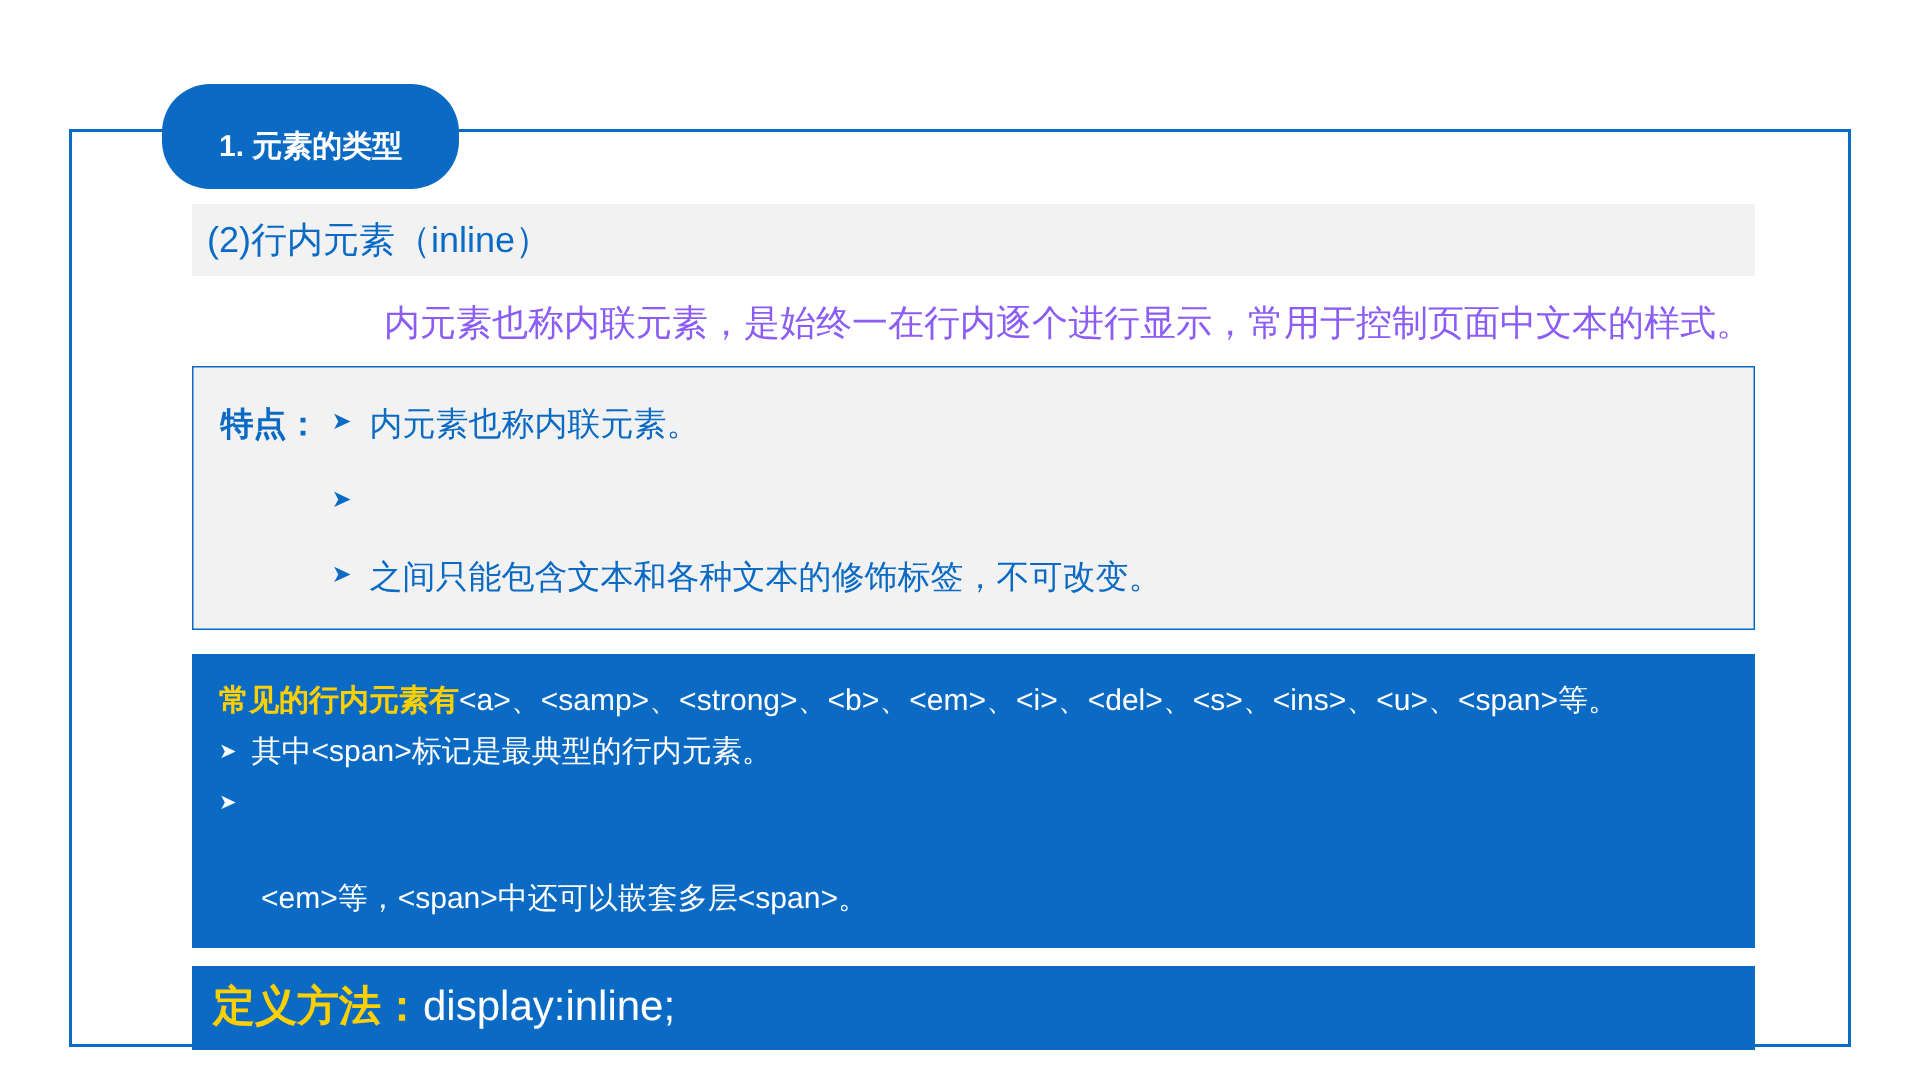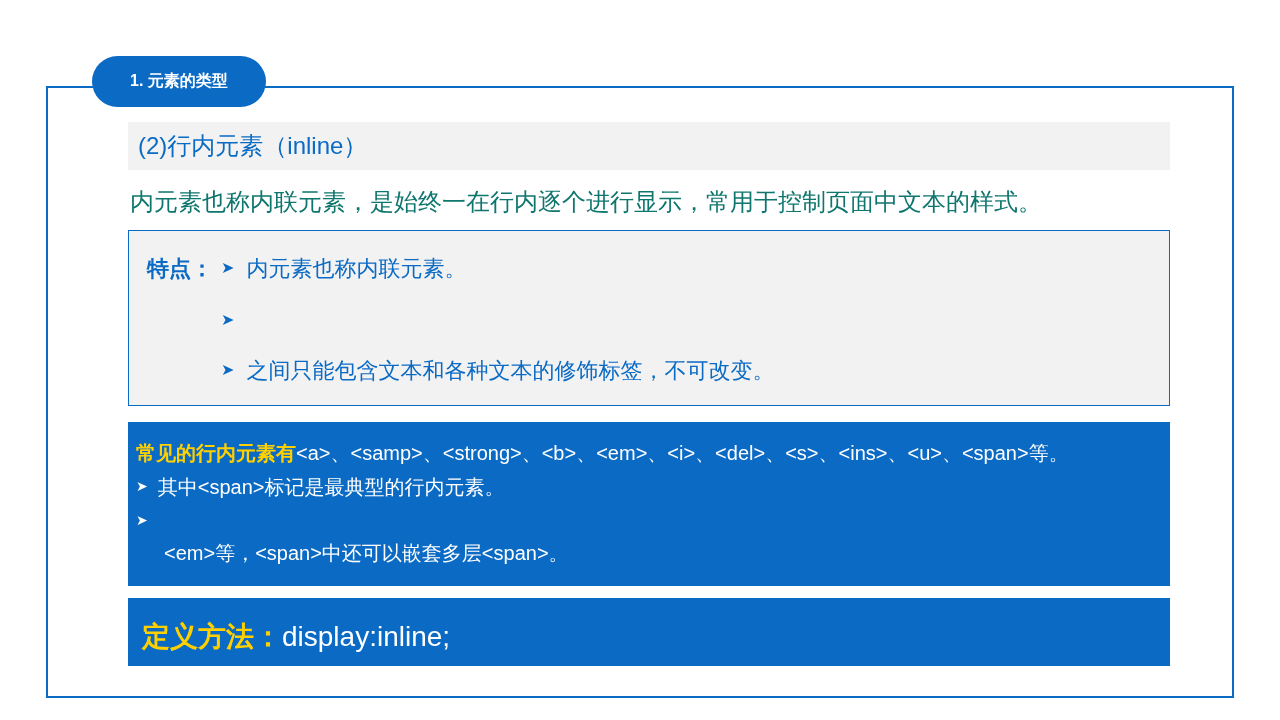--- a/index.html
+++ b/index.html
@@ -14,48 +14,49 @@
   .main-border {
     position: absolute;
     left: 46px;
     top: 86px;
     width: 1188px;
     height: 612px;
     border: 2px solid #0a6ac4;
   }
   .title-pill {
     position: absolute;
-    left: 92px;
+    left: 108px;
     top: 56px;
     background: #0a6ac4;
     color: #fff;
-    font-size: 16px;
+    font-size: 20px;
     font-weight: bold;
-    padding: 15px 38px 15px 38px;
+    padding: 28px 38px 15px 38px;
     border-radius: 32px;
     z-index: 2;
   }
   .content {
     position: absolute;
     left: 128px;
-    top: 122px;
+    top: 136px;
     width: 1042px;
   }
   .section-header {
     background: #f2f2f2;
     color: #0a6ac4;
     font-size: 24px;
     padding: 8px 10px;
     font-weight: normal;
   }
   .intro-text {
-    color: #0f766e;
+    color: #8b5cf6;
     font-size: 24px;
     padding: 14px 2px 10px 2px;
     line-height: 1.5;
+    text-align: right;
   }
   .features-box {
     border: 1.5px solid #0a6ac4;
     background: #f2f2f2;
     padding: 18px 18px 14px 18px;
     display: flex;
     gap: 8px;
   }
   .features-label {
     color: #0a6ac4;
@@ -79,44 +80,45 @@
   .feat-item:last-child { margin-bottom: 0; }
   .arrow {
     color: #0a6ac4;
     font-size: 16px;
     line-height: 2.4;
   }
   .blue-box {
     background: #0a6ac4;
     color: #fff;
     font-size: 20px;
-    padding: 14px 18px 16px 8px;
+    padding: 14px 18px 16px 18px;
     margin-top: 16px;
     line-height: 1.7;
   }
   .blue-box .highlight {
     color: #ffd000;
     font-weight: bold;
   }
   .blue-box .bline {
     display: flex;
     gap: 10px;
   }
   .blue-box .white-arrow {
     color: #fff;
     font-size: 14px;
     line-height: 2.3;
   }
   .blue-box .indent {
     padding-left: 28px;
+    margin-top: 32px;
   }
   .def-box {
     background: #0a6ac4;
     margin-top: 12px;
-    padding: 20px 14px 10px 14px;
+    padding: 8px 14px 10px 14px;
     font-size: 28px;
   }
   .def-box .def-label {
     color: #ffd000;
     font-weight: bold;
   }
   .def-box .def-value {
     color: #fff;
   }
 </style>

